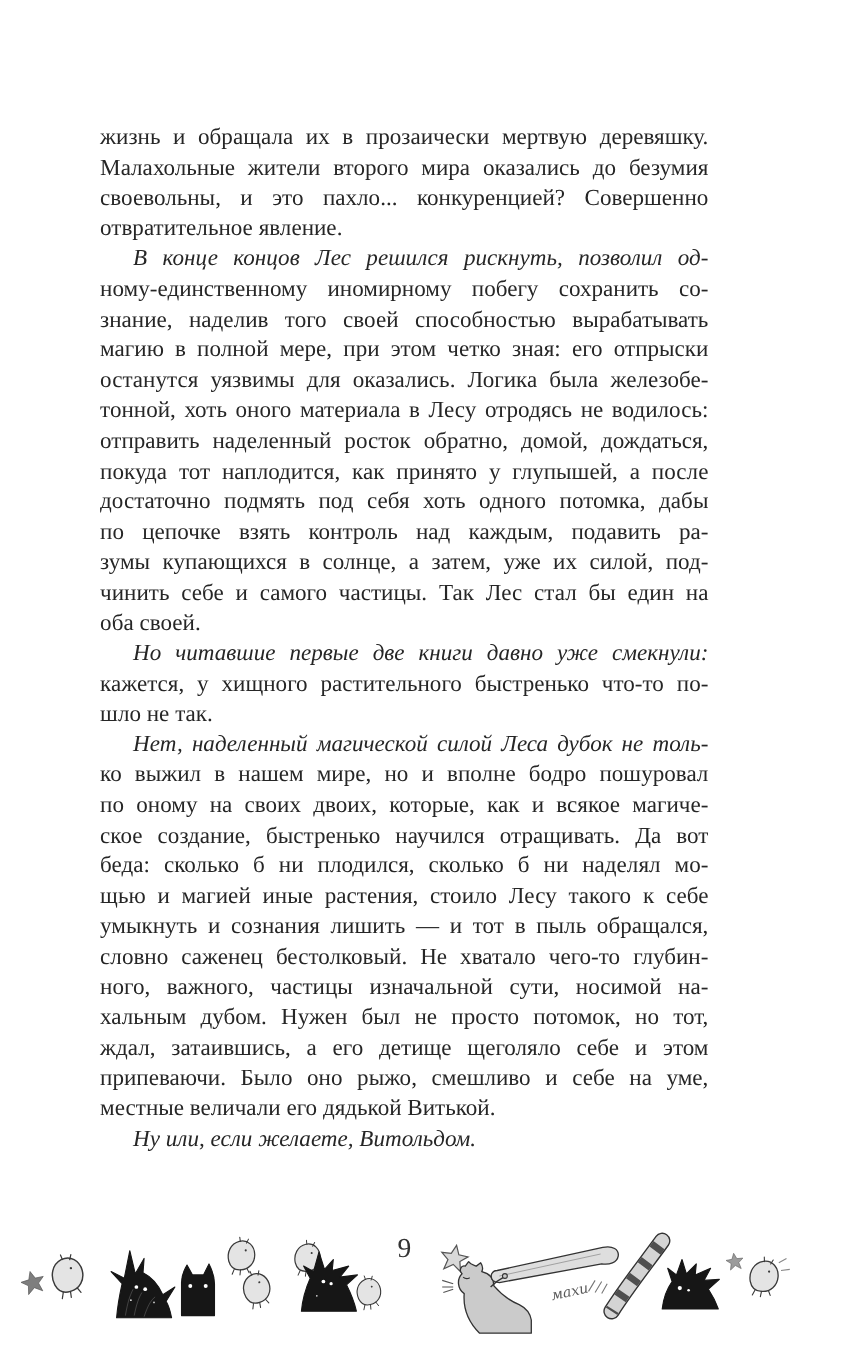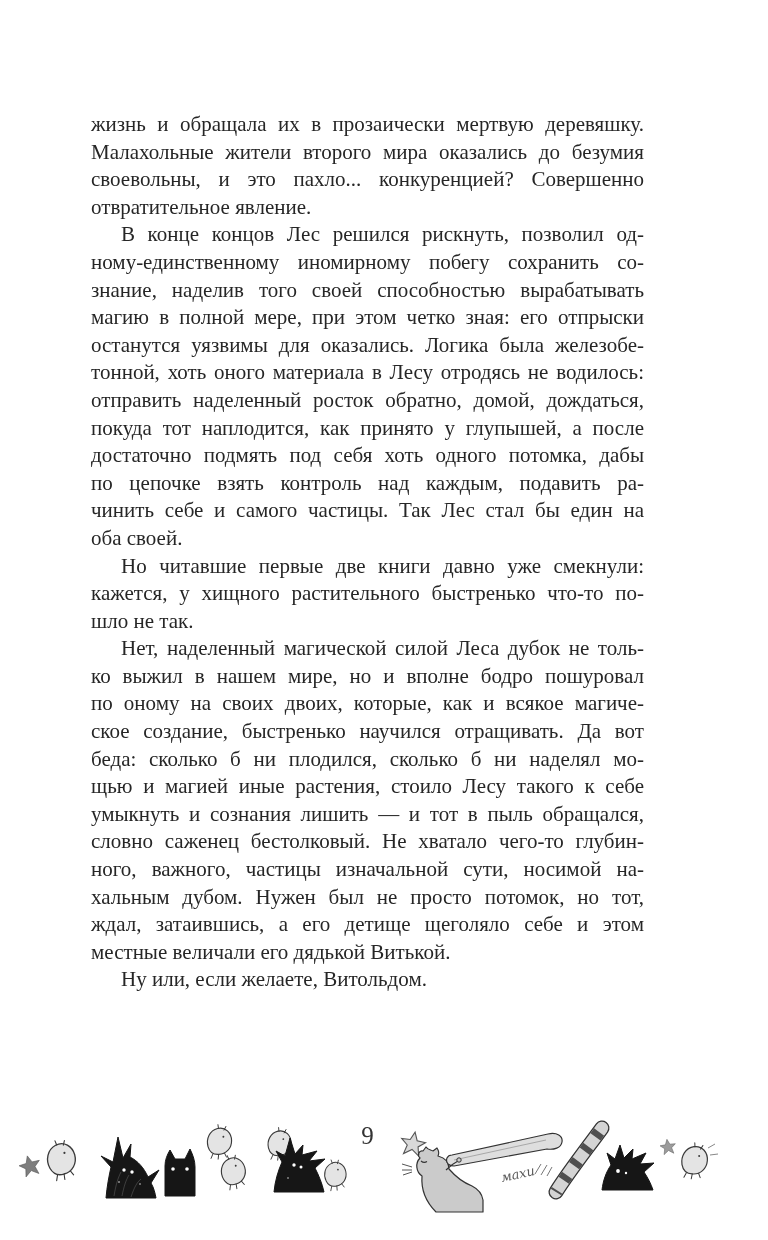--- a/index.html
+++ b/index.html
@@ -23,21 +23,21 @@
     color:var(--text);
     font-size:21px;
     line-height:27.6px;
   }
   .paragraph{margin:0;}
   .line{
     text-align:justify;
     text-align-last:justify;
   }
   .line.para-end{text-align-last:left;}
-  .line.indented{padding-left:30px;}
+  .line.indented{padding-left:30px;font-style:italic;}
   .footer-number{
     position:absolute;
     left:91px;top:1122px;width:553px;
     text-align:center;
     font-size:25px;
     line-height:1.1;
     color:#333333;
   }
   .frieze{
     position:absolute;
@@ -65,40 +65,42 @@
         <div class="line indented">В конце концов Лес решился рискнуть, позволил од-</div>
         <div class="line">ному-единственному иномирному побегу сохранить со-</div>
         <div class="line">знание, наделив того своей способностью вырабатывать</div>
         <div class="line">магию в полной мере, при этом четко зная: его отпрыски</div>
         <div class="line">останутся уязвимы для оказались. Логика была железобе-</div>
         <div class="line">тонной, хоть оного материала в Лесу отродясь не водилось:</div>
         <div class="line">отправить наделенный росток обратно, домой, дождаться,</div>
         <div class="line">покуда тот наплодится, как принято у глупышей, а после</div>
         <div class="line">достаточно подмять под себя хоть одного потомка, дабы</div>
         <div class="line">по цепочке взять контроль над каждым, подавить ра-</div>
+        <div class="line">зумы купающихся в солнце, а затем, уже их силой, под-</div>
         <div class="line">чинить себе и самого частицы. Так Лес стал бы един на</div>
         <div class="line para-end">оба своей.</div>
       </div>
       <div class="paragraph">
         <div class="line indented">Но читавшие первые две книги давно уже смекнули:</div>
         <div class="line">кажется, у хищного растительного быстренько что-то по-</div>
         <div class="line para-end">шло не так.</div>
       </div>
       <div class="paragraph">
         <div class="line indented">Нет, наделенный магической силой Леса дубок не толь-</div>
         <div class="line">ко выжил в нашем мире, но и вполне бодро пошуровал</div>
         <div class="line">по оному на своих двоих, которые, как и всякое магиче-</div>
         <div class="line">ское создание, быстренько научился отращивать. Да вот</div>
         <div class="line">беда: сколько б ни плодился, сколько б ни наделял мо-</div>
         <div class="line">щью и магией иные растения, стоило Лесу такого к себе</div>
         <div class="line">умыкнуть и сознания лишить — и тот в пыль обращался,</div>
         <div class="line">словно саженец бестолковый. Не хватало чего-то глубин-</div>
         <div class="line">ного, важного, частицы изначальной сути, носимой на-</div>
         <div class="line">хальным дубом. Нужен был не просто потомок, но тот,</div>
         <div class="line">ждал, затаившись, а его детище щеголяло себе и этом</div>
+        <div class="line">припеваючи. Было оно рыжо, смешливо и себе на уме,</div>
         <div class="line para-end">местные величали его дядькой Витькой.</div>
       </div>
       <div class="paragraph">
         <div class="line para-end indented">Ну или, если желаете, Витольдом.</div>
       </div>
     </main>
 
   <svg class="frieze" viewBox="0 0 768 118" aria-hidden="true">
     <defs>
       <g id="blob-shape">

